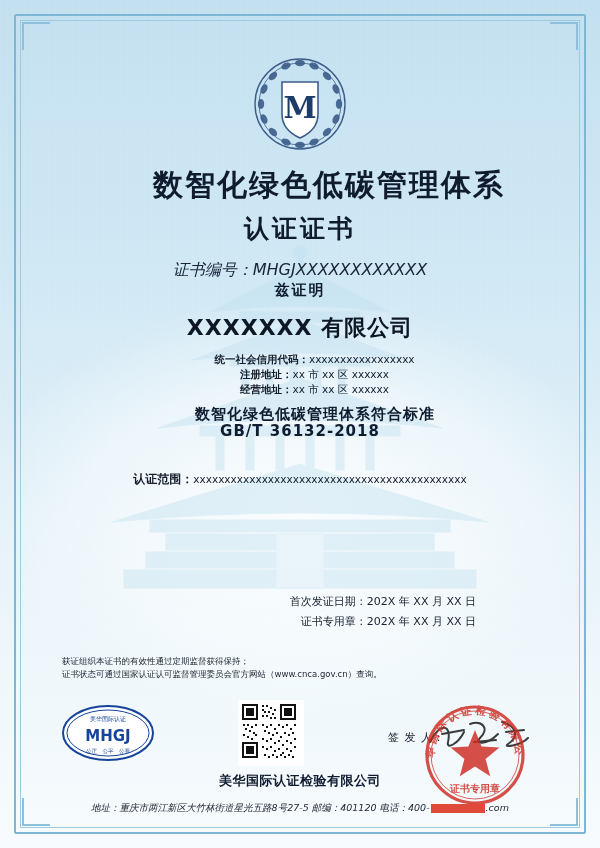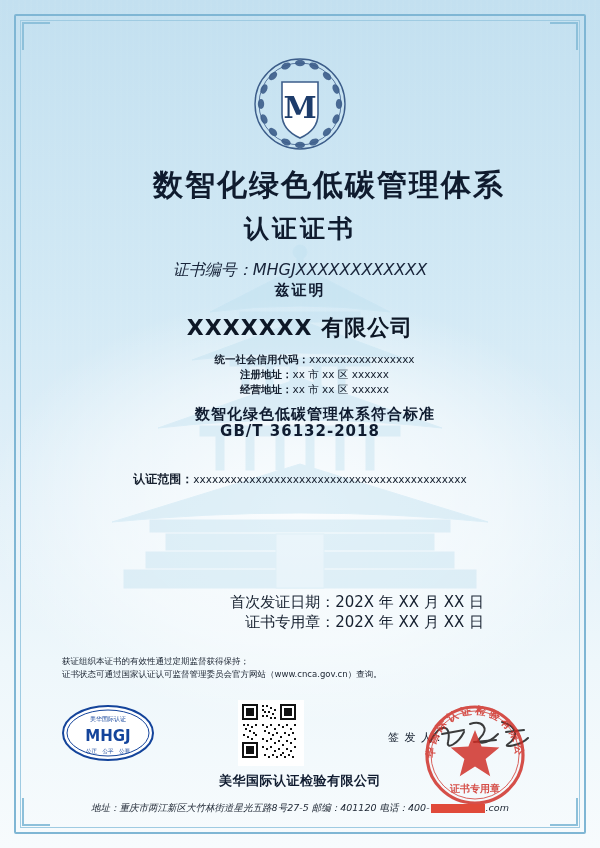--- a/index.html
+++ b/index.html
@@ -204,23 +204,23 @@
     text-align: center;
     font-size: 10.5px;
     color: #16202f;
     font-family: "DejaVu Sans", sans-serif;
   }
   .scope .lbl { font-weight: bold; font-size: 12px; }
 
   .dates {
     position: absolute;
     top: 592px;
-    right: 116px;
+    right: 124px;
     text-align: right;
-    font-size: 15px;
+    font-size: 11px;
     color: #16202f;
     line-height: 20px;
     font-family: "DejaVu Sans", sans-serif;
   }
 
   .footnotes {
     position: absolute;
     top: 655px;
     left: 62px;
     width: 480px;

